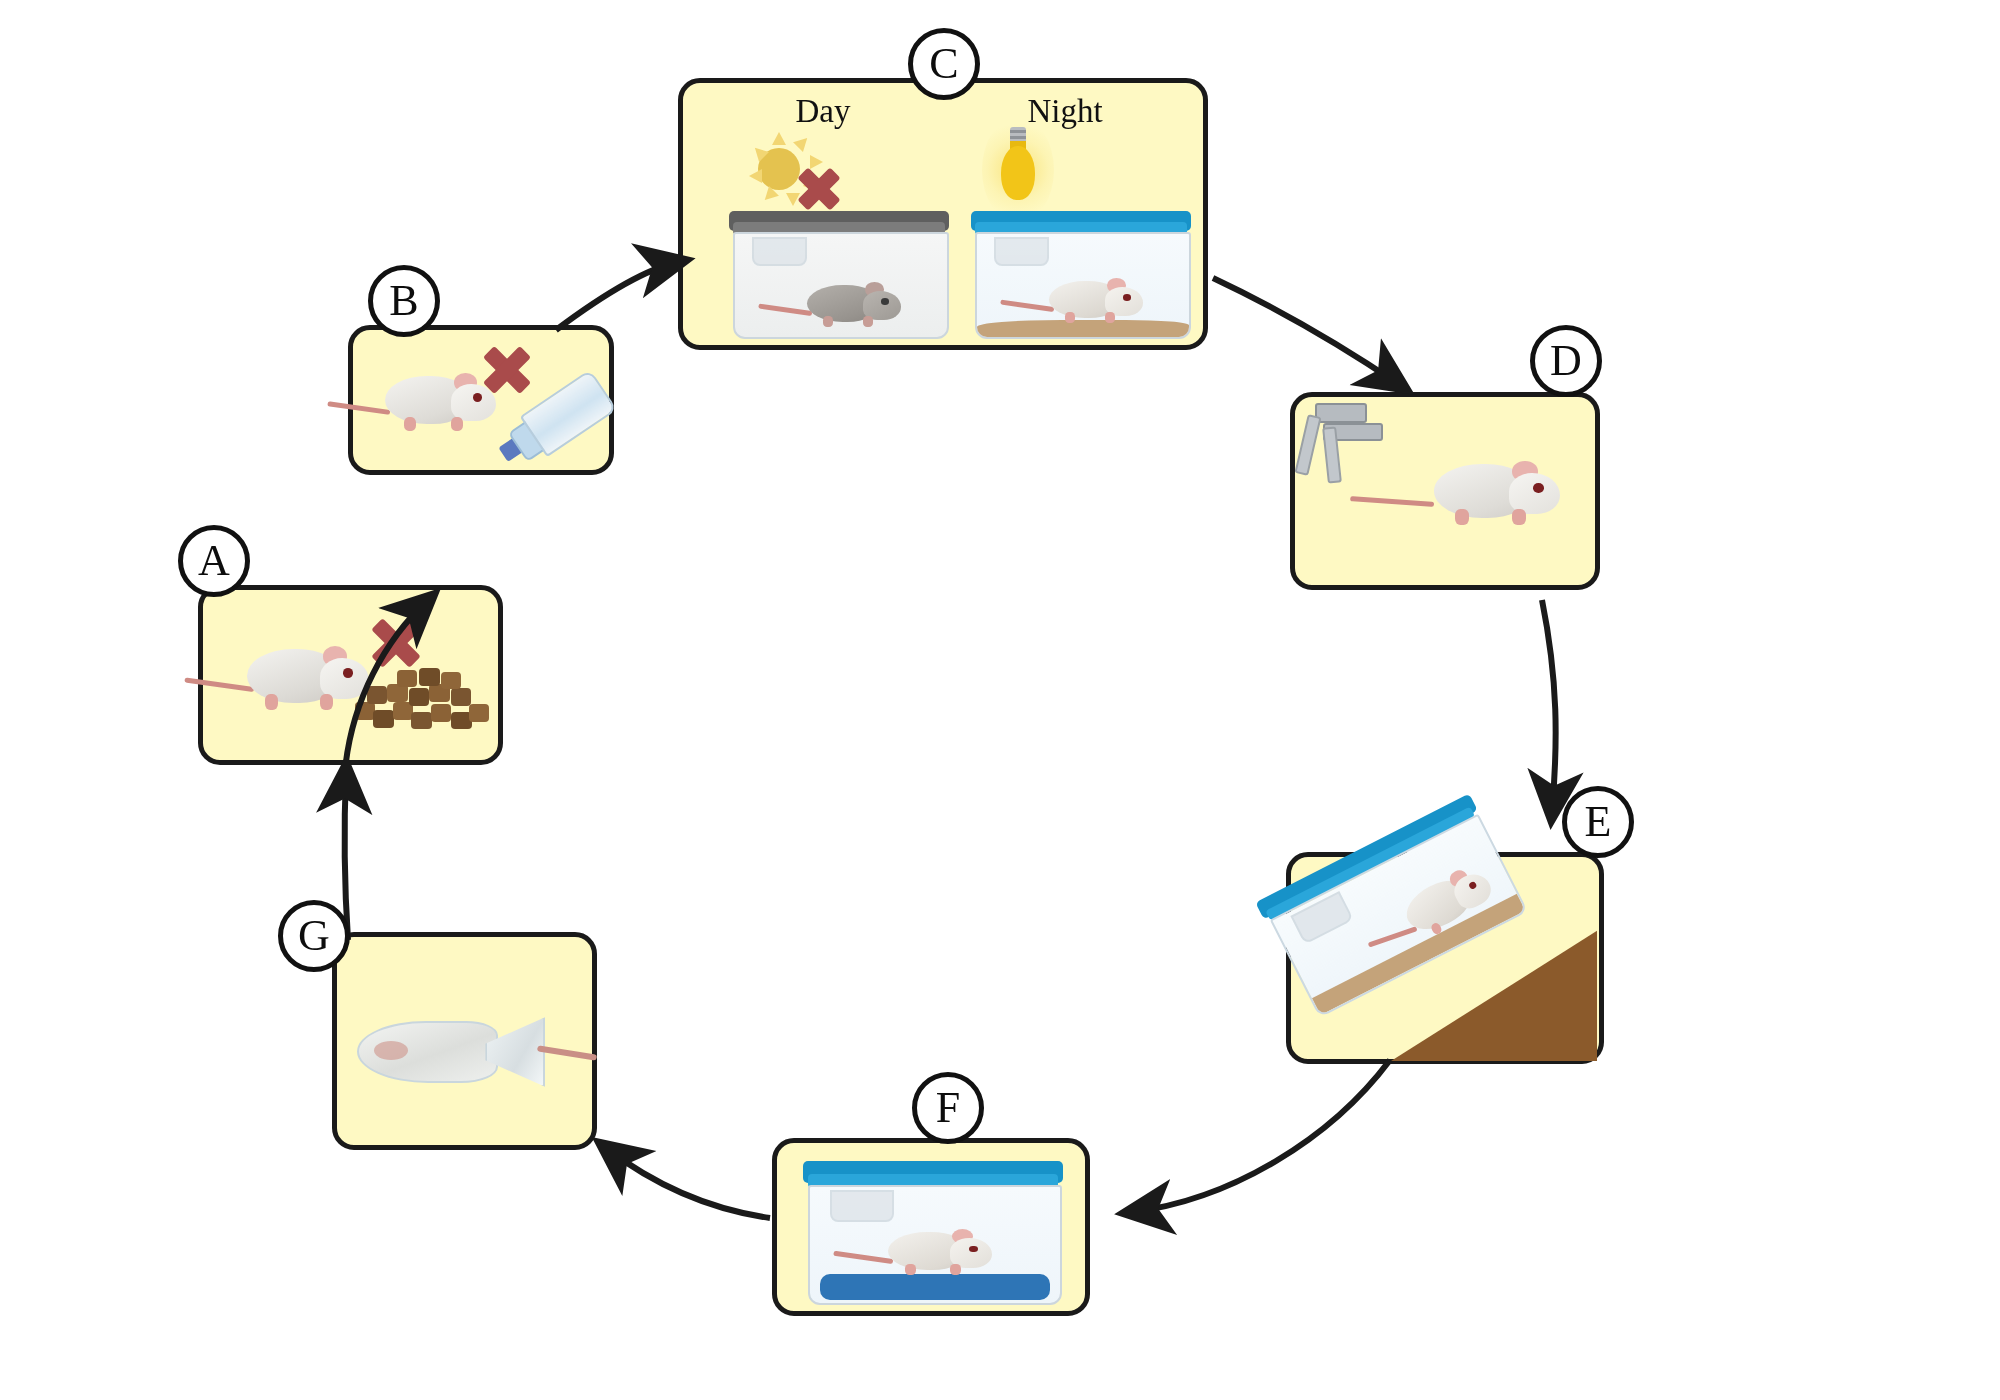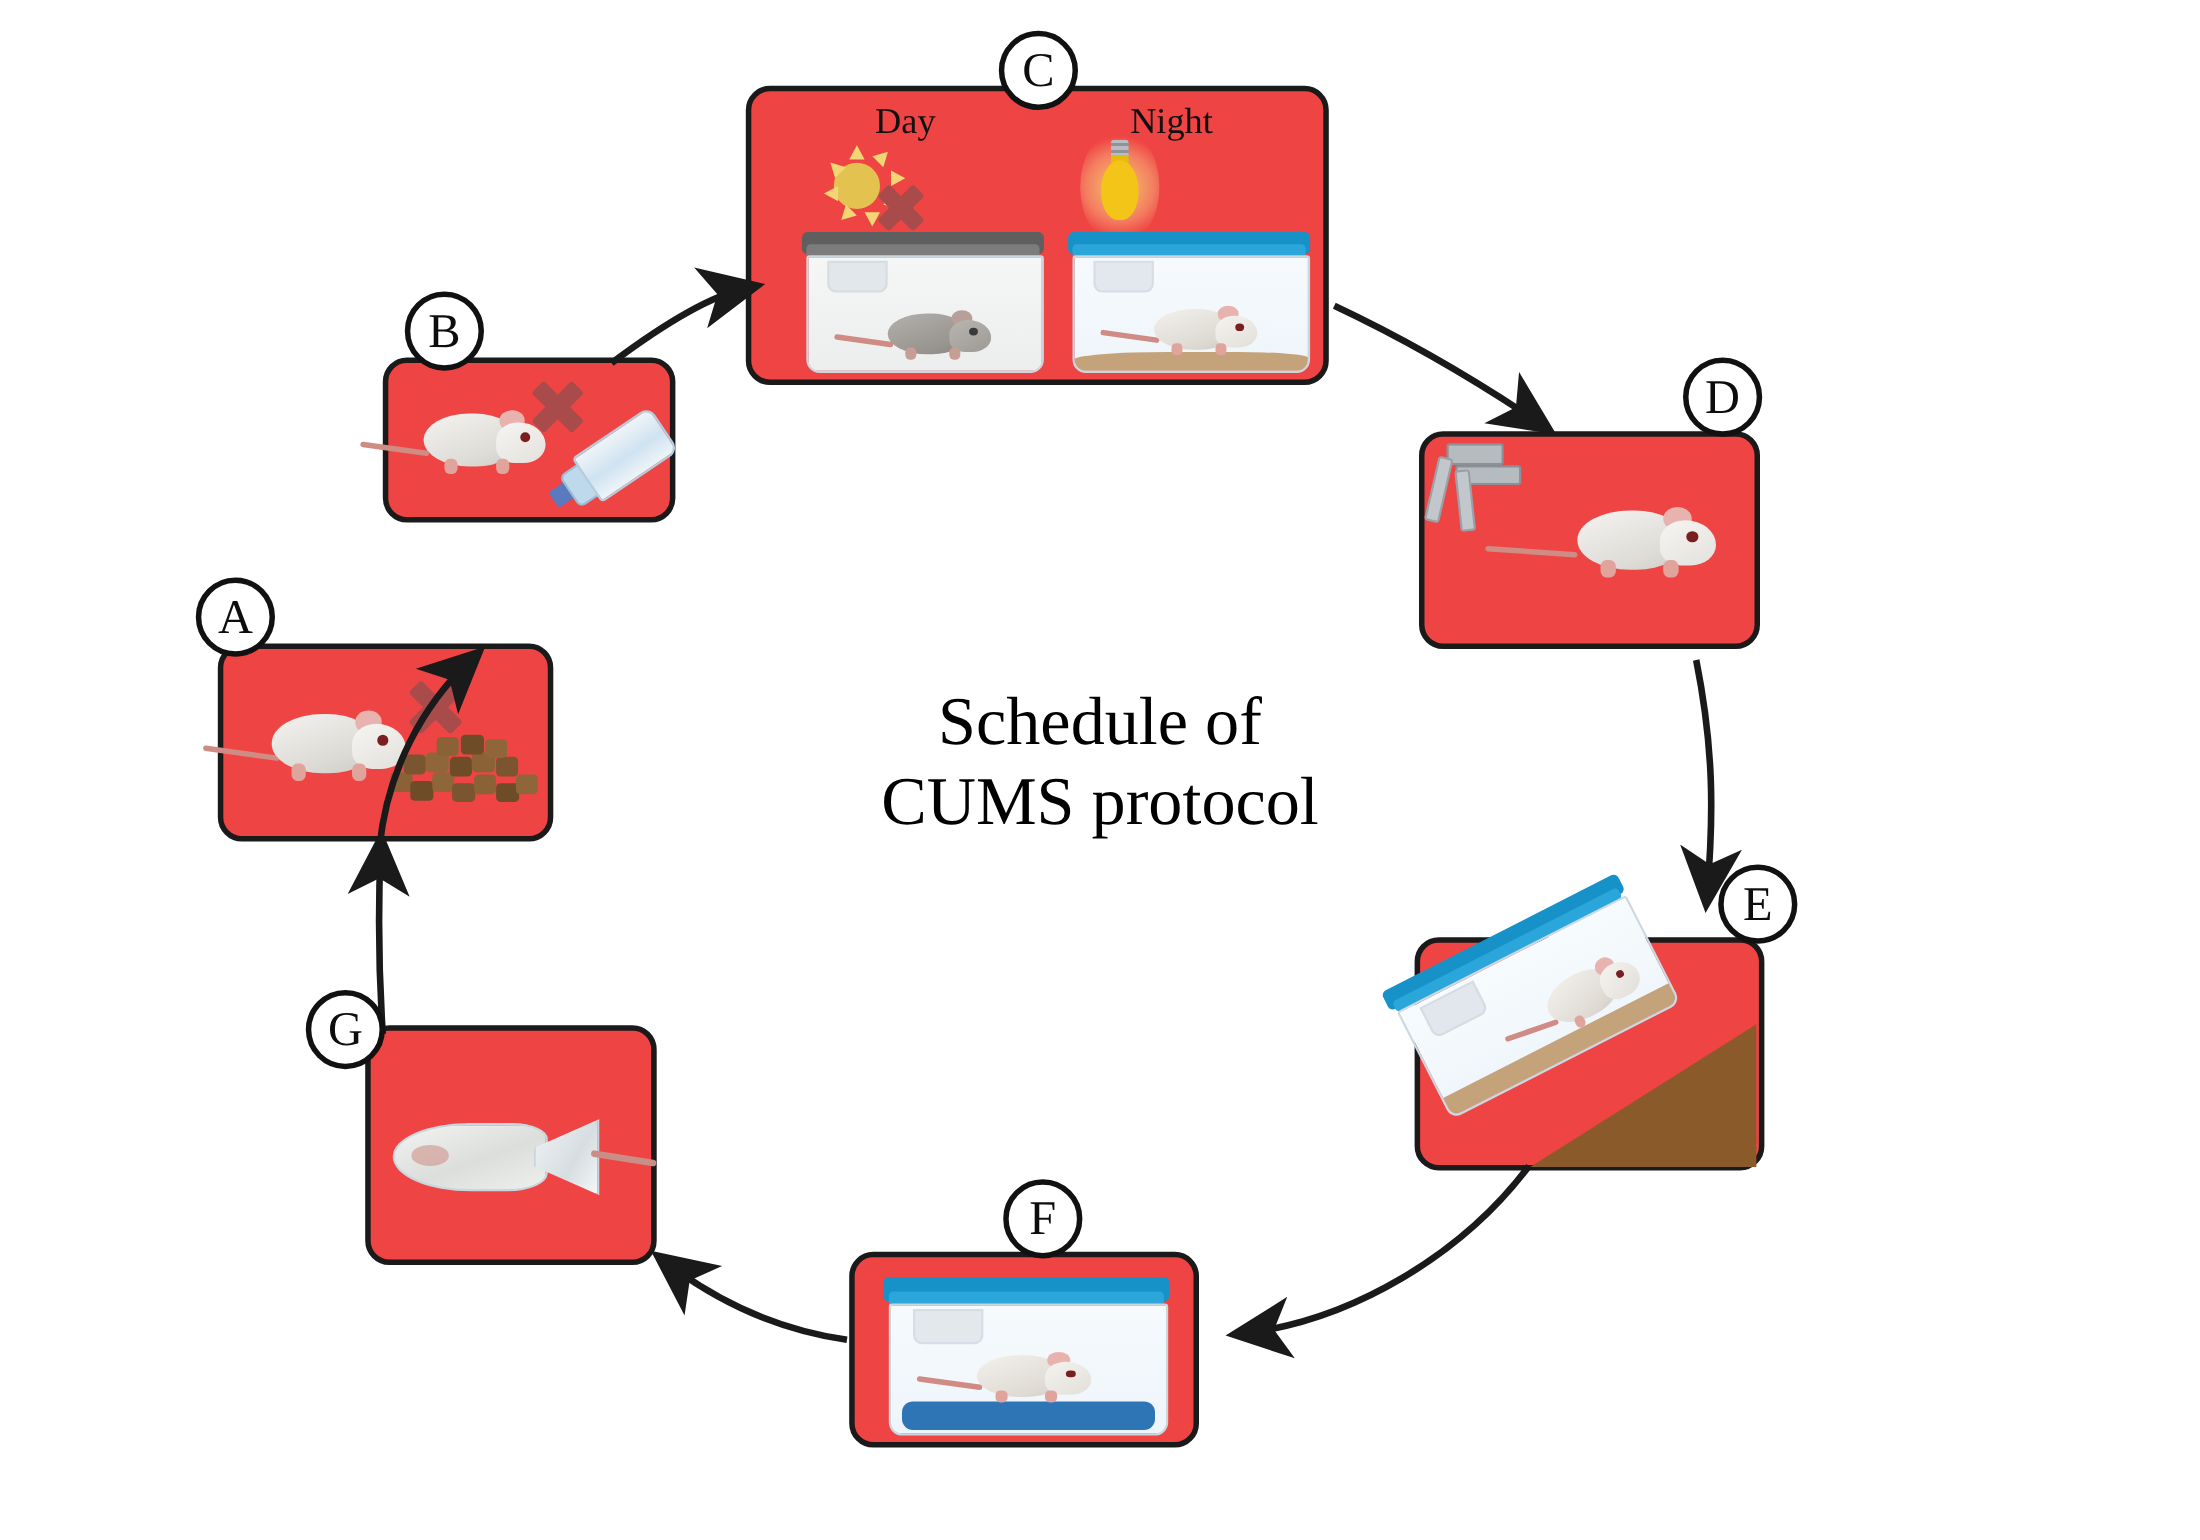--- a/index.html
+++ b/index.html
@@ -2,21 +2,21 @@
 <html><head>
 <meta charset="utf-8">
 <style>
   html,body{margin:0;padding:0;background:#ffffff;}
   body{width:2000px;height:1400px;position:relative;overflow:hidden;
        font-family:"Liberation Serif", serif;}
 
   #stage{position:absolute;left:0;top:0;width:2000px;height:1400px;}
 
   
-  .panel{position:absolute;box-sizing:border-box;background:#ef4444;
+  .panel{position:absolute;box-sizing:border-box;background:#fef9c3;
          border:5px solid #1a1a1a;border-radius:22px;}
 
   
   .badge{position:absolute;width:62px;height:62px;border-radius:50%;
          border:5px solid #111111;background:#ffffff;
          display:flex;align-items:center;justify-content:center;
          font-family:"Liberation Serif", serif;font-size:44px;line-height:1;
          color:#0d0d0d;z-index:40;}
 
   
@@ -149,24 +149,20 @@
 
     <path d="M1542,600 C1558,680 1558,740 1552,812" fill="none" stroke="#1a1a1a" stroke-width="6" marker-end="url(#ah)"></path>
 
     <path d="M1390,1060 C1330,1140 1230,1200 1132,1212" fill="none" stroke="#1a1a1a" stroke-width="6" marker-end="url(#ah)"></path>
 
     <path d="M770,1218 C700,1208 648,1180 606,1148" fill="none" stroke="#1a1a1a" stroke-width="6" marker-end="url(#ah)"></path>
 
     <path d="M348,940 C344,880 344,820 346,772" fill="none" stroke="#1a1a1a" stroke-width="6" marker-end="url(#ah)"></path>
   </svg>
 
-  <div id="title">
-    <span>Schedule of</span>
-    <span>CUMS protocol</span>
-  </div>
 
   <div class="badge" style="left:178px;top:525px;">A</div>
   <div class="panel" style="left:198px;top:585px;width:305px;height:180px;">
 
     <div class="rat" style="left:24px;top:44px;width:145px;height:86px;">
       <div class="tail"></div>
       <div class="torso" style="background:linear-gradient(160deg,#f4f3f0 0%,#dcdad5 70%,#cfccc6 100%);"></div>
       <div class="ear"></div>
       <div class="head" style="background:linear-gradient(150deg,#f6f5f2 0%,#e2e0db 100%);"></div>
       <div class="eye"></div>

